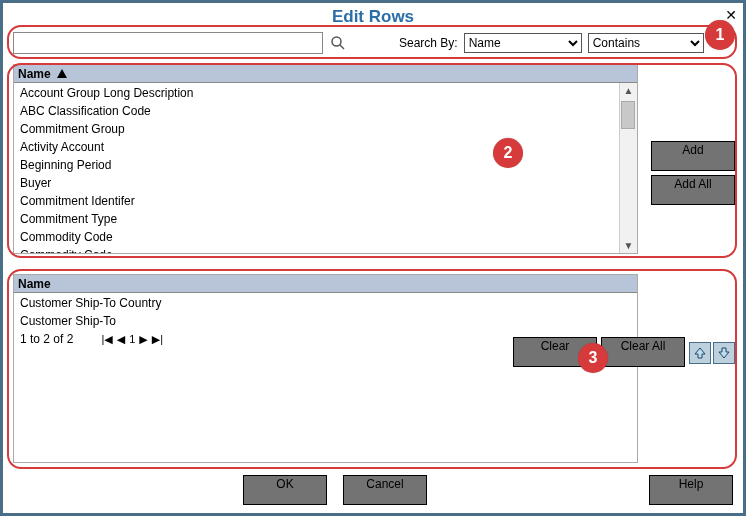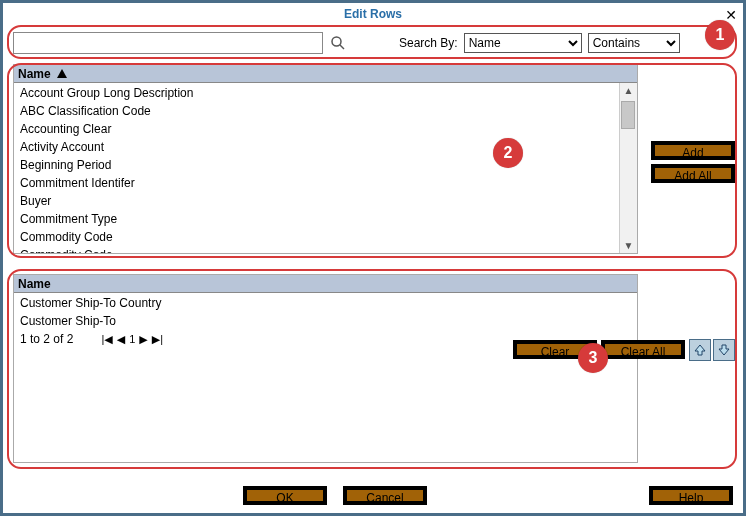--- a/index.html
+++ b/index.html
@@ -17,21 +17,21 @@
     background: #fff;
   }
   .titlebar {
     text-align: center;
     padding: 4px 0 2px 0;
     position: relative;
   }
   .title {
     color: #2a6fa8;
     font-weight: bold;
-    font-size: 12px;
+    font-size: 17px;
     font-family: "Trebuchet MS", Tahoma, sans-serif;
   }
   .close-x {
     position: absolute;
     right: 6px;
     top: 4px;
     font-size: 14px;
     cursor: pointer;
     font-family: Arial, sans-serif;
   }
@@ -83,21 +83,21 @@
   .search-label {
     margin-left: 46px;
   }
   .select {
     border: 1px solid #555;
     height: 20px;
     background: #fff;
     font-size: 12px;
   }
   .select.name { width: 118px; }
-  .select.contains { width: 92px; }
+  .select.contains { width: 116px; }
   .list-panel {
     position: absolute;
     border: 1px solid #aaa;
     background: #fff;
     overflow: hidden;
   }
   .panel-a {
     top: 61px;
     left: 10px;
     width: 625px;
@@ -155,24 +155,24 @@
   .sb-thumb {
     width: 14px;
     height: 28px;
     background: #c8c8c8;
     border: 1px solid #aaa;
     position: absolute;
     top: 18px;
     left: 1px;
   }
   .btn {
-    border: 4px solid #000000;
-    background: #a16207;
+    border: 1px solid #000000;
+    background: #737373;
     font-size: 12px;
-    height: 19px;
+    height: 30px;
     width: 84px;
     text-align: center;
     line-height: 17px;
     cursor: pointer;
     display: block;
   }
   .side-buttons-a {
     position: absolute;
     right: 8px;
     top: 138px;
@@ -271,25 +271,25 @@
   <div class="callout" style="top:340px; left:575px;">3</div>
 
   <div class="list-panel panel-a">
     <div class="list-header">
       <span>Name</span>
       <span class="sort-tri"></span>
     </div>
     <div class="list-body">
       <div class="list-item">Account Group Long Description</div>
       <div class="list-item">ABC Classification Code</div>
-      <div class="list-item">Accounting Clear</div>
+      <div class="list-item">Commitment Group</div>
       <div class="list-item">Activity Account</div>
       <div class="list-item">Beginning Period</div>
+      <div class="list-item">Buyer</div>
       <div class="list-item">Commitment Identifer</div>
-      <div class="list-item">Buyer</div>
       <div class="list-item">Commitment Type</div>
       <div class="list-item">Commodity Code</div>
       <div class="list-item">Commodity Code</div>
     </div>
     <div class="scrollbar">
       <span class="sb-arrow">▲</span>
       <div class="sb-thumb"></div>
       <span class="sb-arrow">▼</span>
     </div>
   </div>

